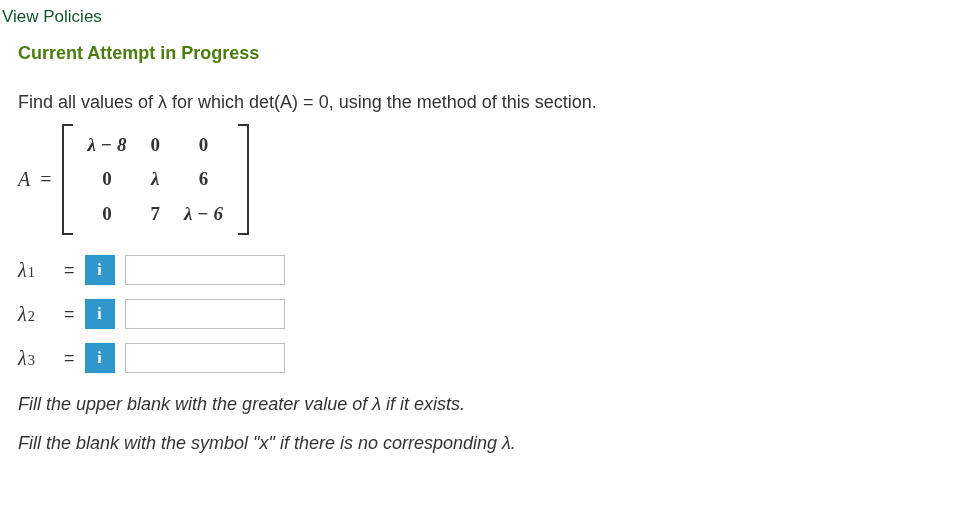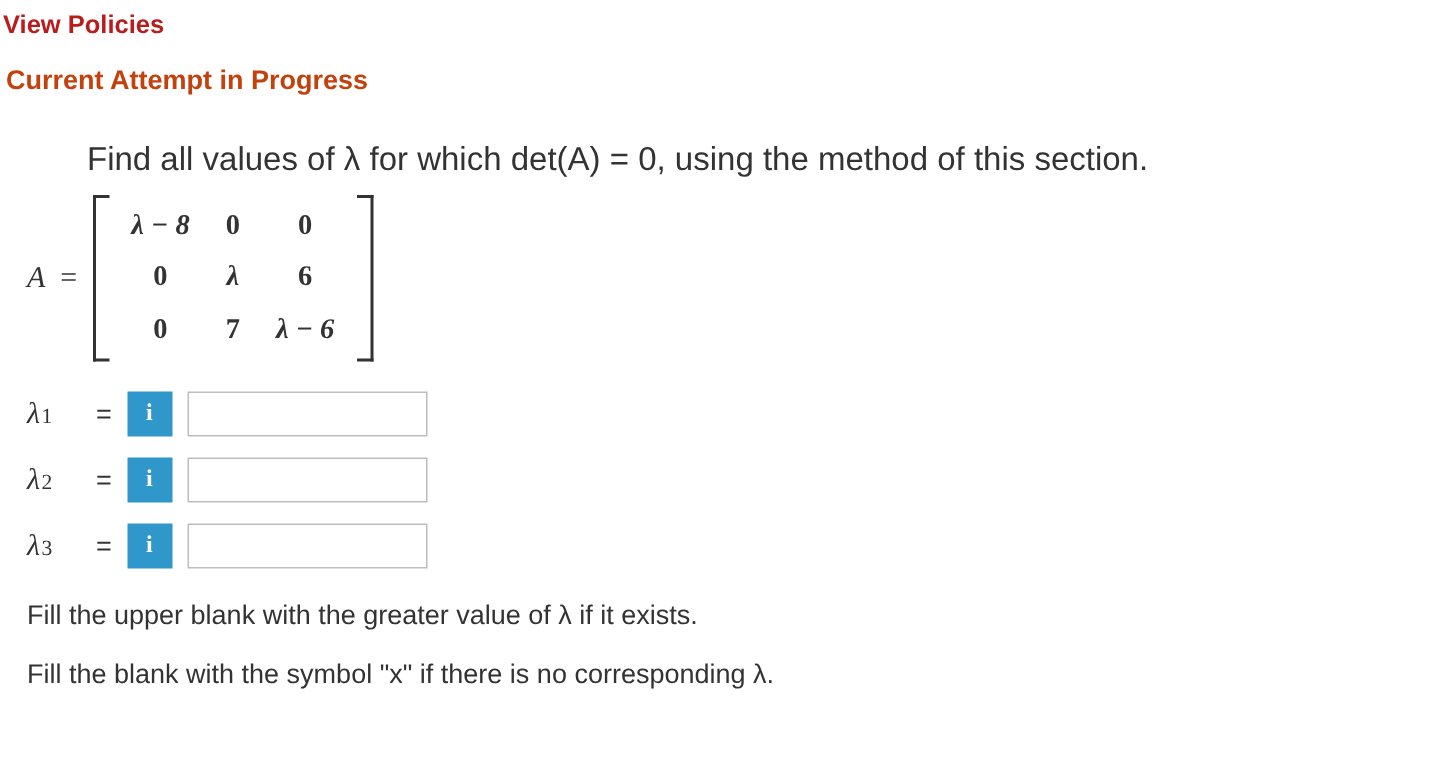--- a/index.html
+++ b/index.html
@@ -4,41 +4,39 @@
   <style>
     * { box-sizing: border-box; margin: 0; padding: 0; }
     body {
       font-family: -apple-system, BlinkMacSystemFont, "Segoe UI", Helvetica, Arial, sans-serif;
       font-size: 18px;
       line-height: 1.5;
       color: #333;
       background: #fff;
     }
     .view-policies {
-      color: #b91c1c;
+      color: #14532d;
       font-size: 17px;
       padding: 4px 0 4px 2px;
       display: block;
       cursor: pointer;
-      font-weight: bold;
     }
     .attempt-heading {
       font-weight: 700;
       font-size: 18px;
-      color: #c2410c;
-      padding: 6px 0 14px 4px;
+      color: #4d7c0f;
+      padding: 6px 0 14px 18px;
     }
     .content {
       padding: 8px 0 0 18px;
     }
     .prompt {
-      font-size: 22px;
+      font-size: 18px;
       color: #333;
       margin-bottom: 8px;
-      margin-left: 40px;
     }
     .matrix-wrap {
       display: flex;
       align-items: center;
       gap: 10px;
       font-family: "Times New Roman", Georgia, serif;
       font-style: italic;
       font-size: 20px;
       margin: 6px 0 20px 0;
     }
@@ -97,21 +95,21 @@
       justify-content: center;
       cursor: pointer;
     }
     .answer-input {
       width: 160px;
       height: 30px;
       border: 1px solid #bdbdbd;
       padding: 2px 6px;
       font-size: 15px;
     }
-    .instructions { margin-top: 18px; font-size: 18px; }
+    .instructions { margin-top: 18px; font-size: 18px; font-style: italic; }
     .instructions p { margin-bottom: 12px; }
   </style>
 </head>
 <body>
 
 <a class="view-policies">View Policies</a>
 <div class="attempt-heading">Current Attempt in Progress</div>
 
 <div class="content">
   <div class="prompt">Find all values of λ for which det(A) = 0, using the method of this section.</div>

